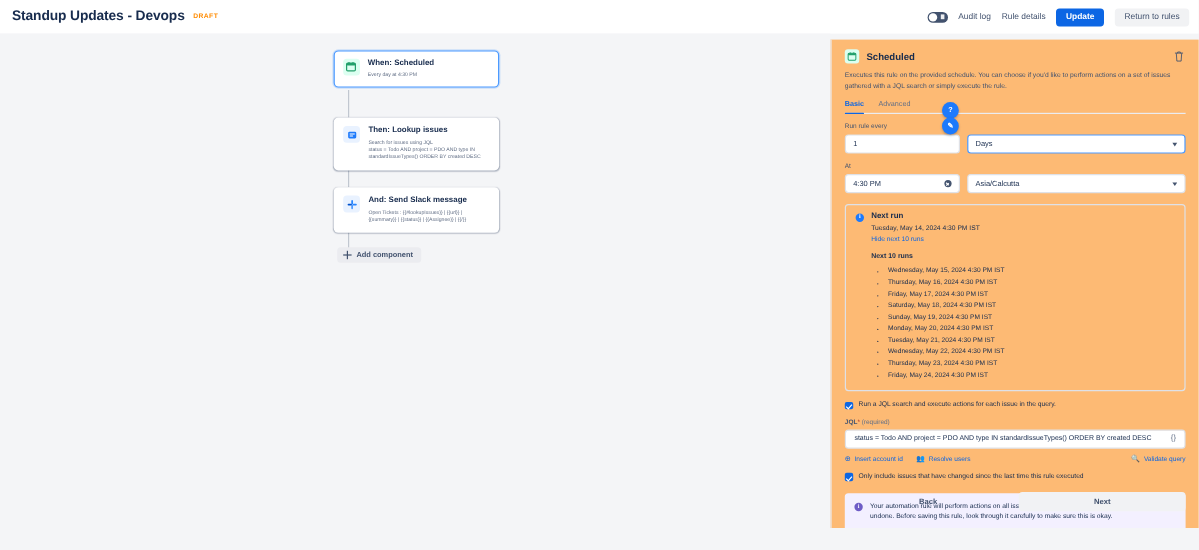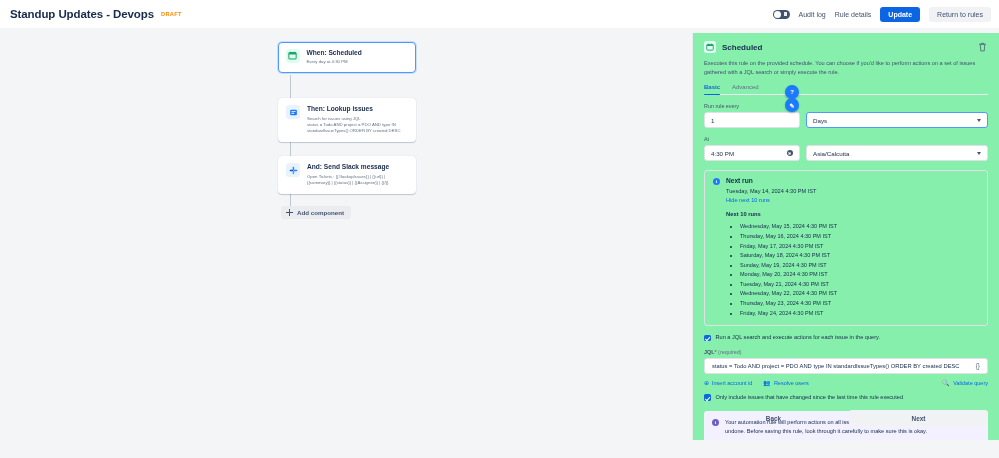--- a/index.html
+++ b/index.html
@@ -101,21 +101,21 @@
   .add-component .plus::before, .add-component .plus::after {
     content:""; position:absolute; background:#42526e;
   }
   .add-component .plus::before { left:3px; top:0; width:1.2px; height:7px; }
   .add-component .plus::after { top:3px; left:0; height:1.2px; width:7px; }
   .add-component span { font-size:6.2px; color:#42526e; font-weight:600; }
 
   
   .panel {
     position:absolute; left:692px; top:33px; width:307px; height:407px;
-    background:#86efac;
+    background:#fdba74;
     border-left:1px solid #ebecf0;
     padding:8px 11px 0 11px;
     overflow:hidden;
   }
   .panel-head { display:flex; align-items:center; gap:6px; }
   .panel-head .ph-icon {
     width:12px; height:12px; border-radius:2.5px; background:#dcfff1;
     display:flex; align-items:center; justify-content:center; flex:none;
   }
   .panel-head .ph-title { font-size:8px; font-weight:700; color:#172b4d; }

